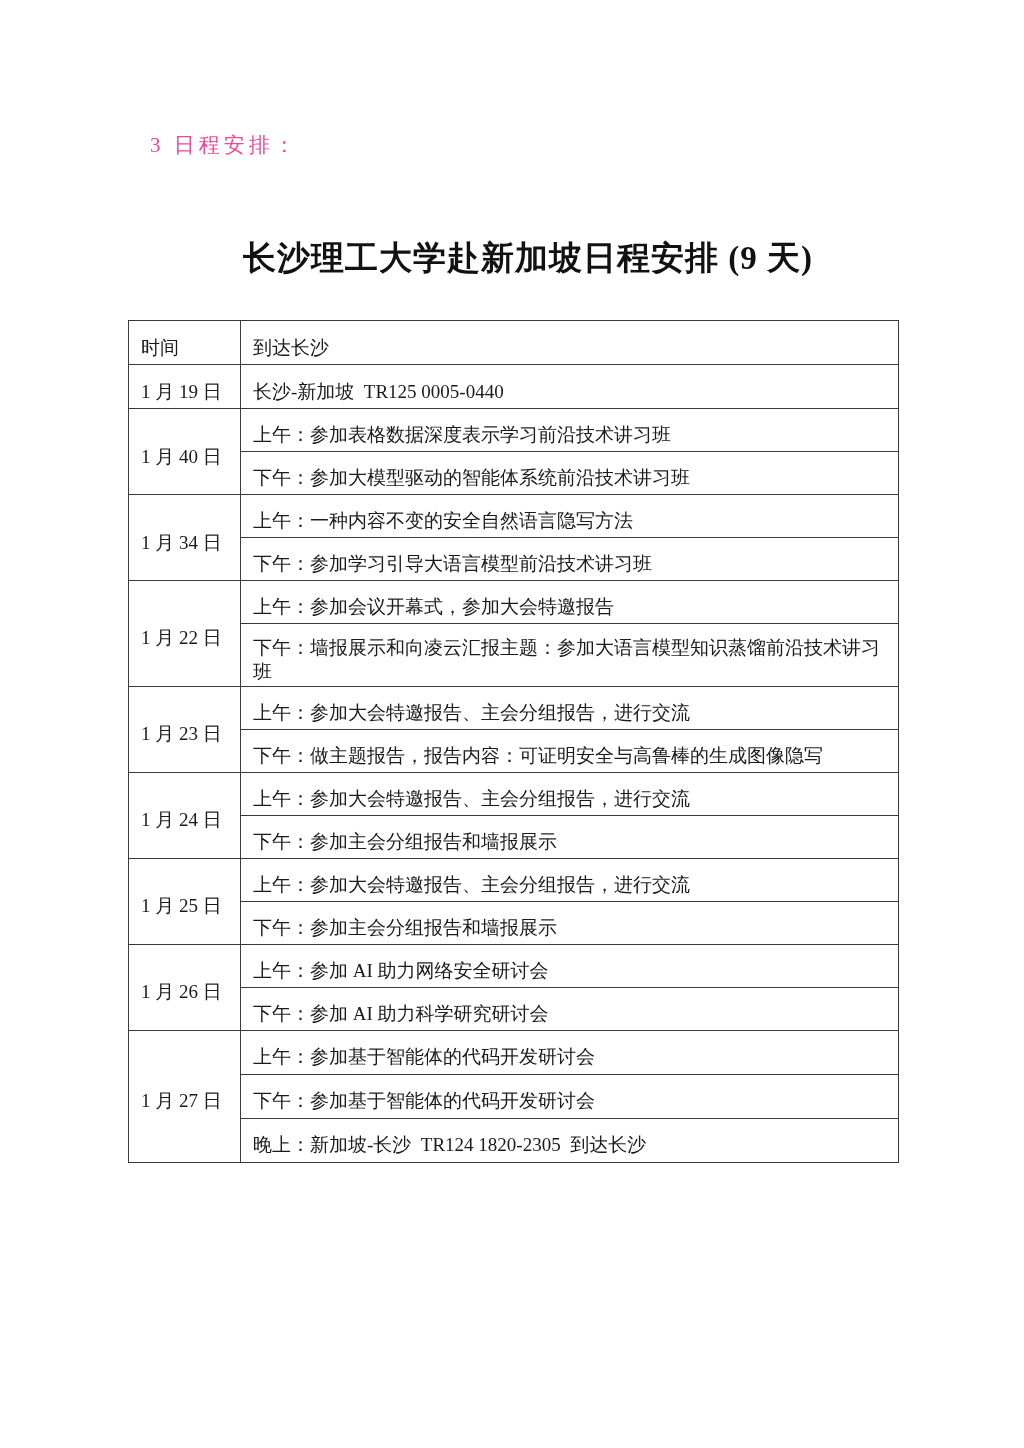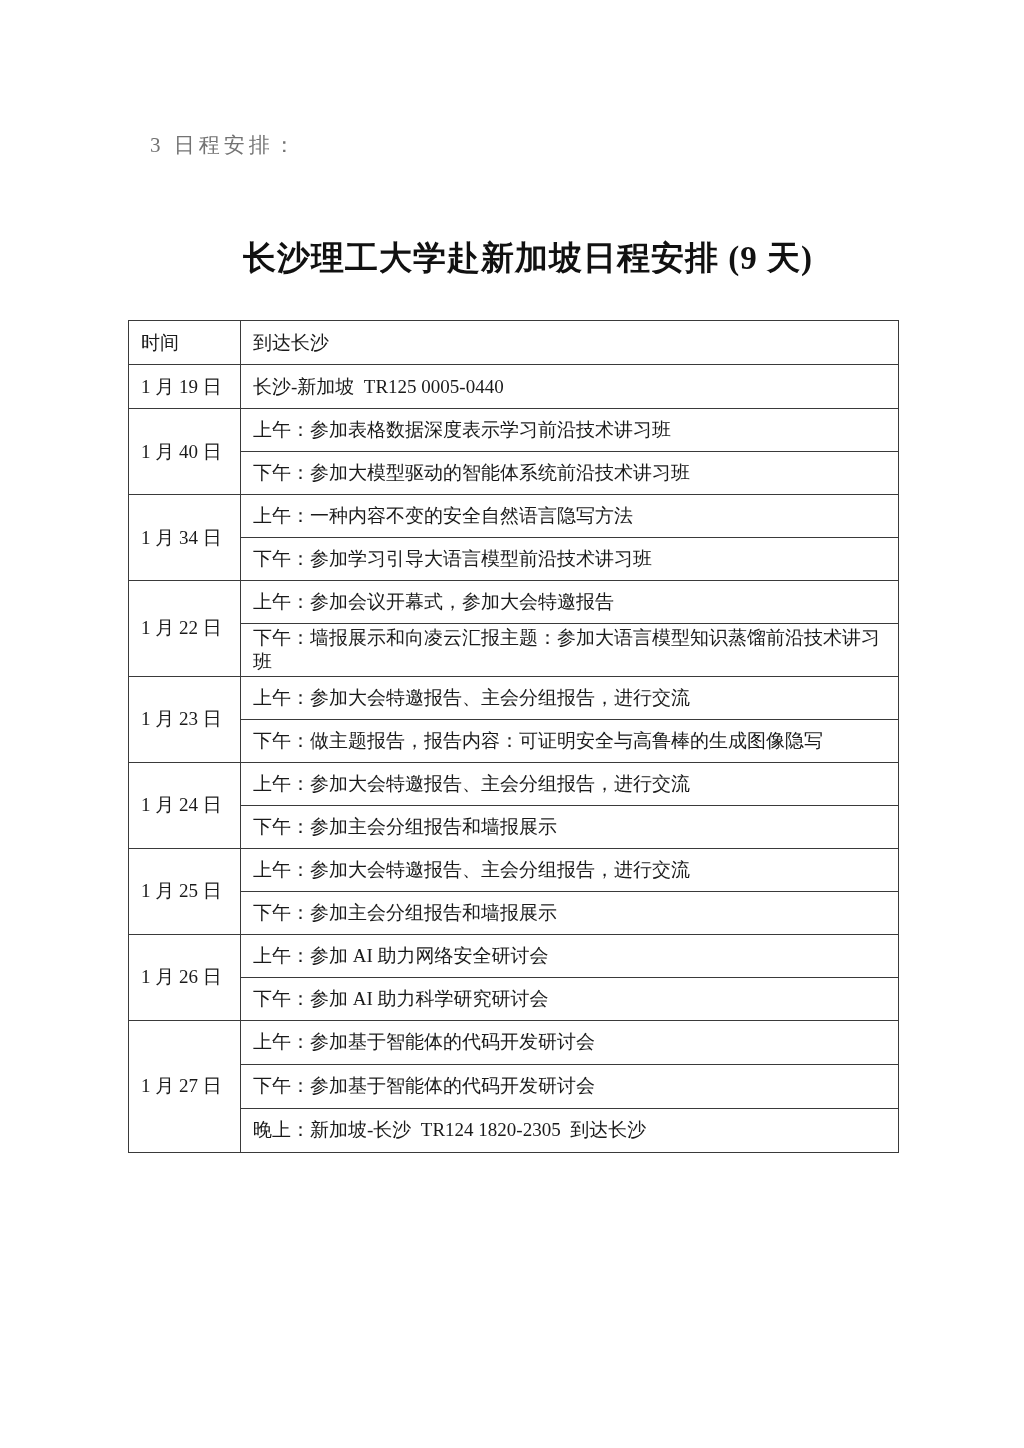--- a/index.html
+++ b/index.html
@@ -19,21 +19,21 @@
     inset: 0;
     background: #ffffff;
   }
   .section-heading {
     position: absolute;
     left: 150px;
     top: 131px;
     font-size: 21px;
     letter-spacing: 4px;
     white-space: pre-wrap;
-    color: #737373;
+    color: #ec4899;
   }
   .doc-title {
     position: absolute;
     left: 0;
     top: 220px;
     width: 1024px;
     margin: 16px;
     text-align: center;
     font-size: 33px;
     font-weight: bold;
@@ -45,21 +45,21 @@
     position: absolute;
     left: 128px;
     top: 320px;
     width: 771px;
     border-collapse: collapse;
     table-layout: fixed;
   }
   table.schedule td {
     border: 1px solid #3a3a3a;
     vertical-align: middle;
-    padding: 2px 10px 2px 12px;
+    padding: 12px 10px 2px 12px;
     font-size: 19px;
     line-height: 1.25;
     white-space: pre-wrap;
     overflow: hidden;
     color: #1a1a1a;
   }
   table.schedule tr {
     height: 43px;
   }
   table.schedule tr.tall {

